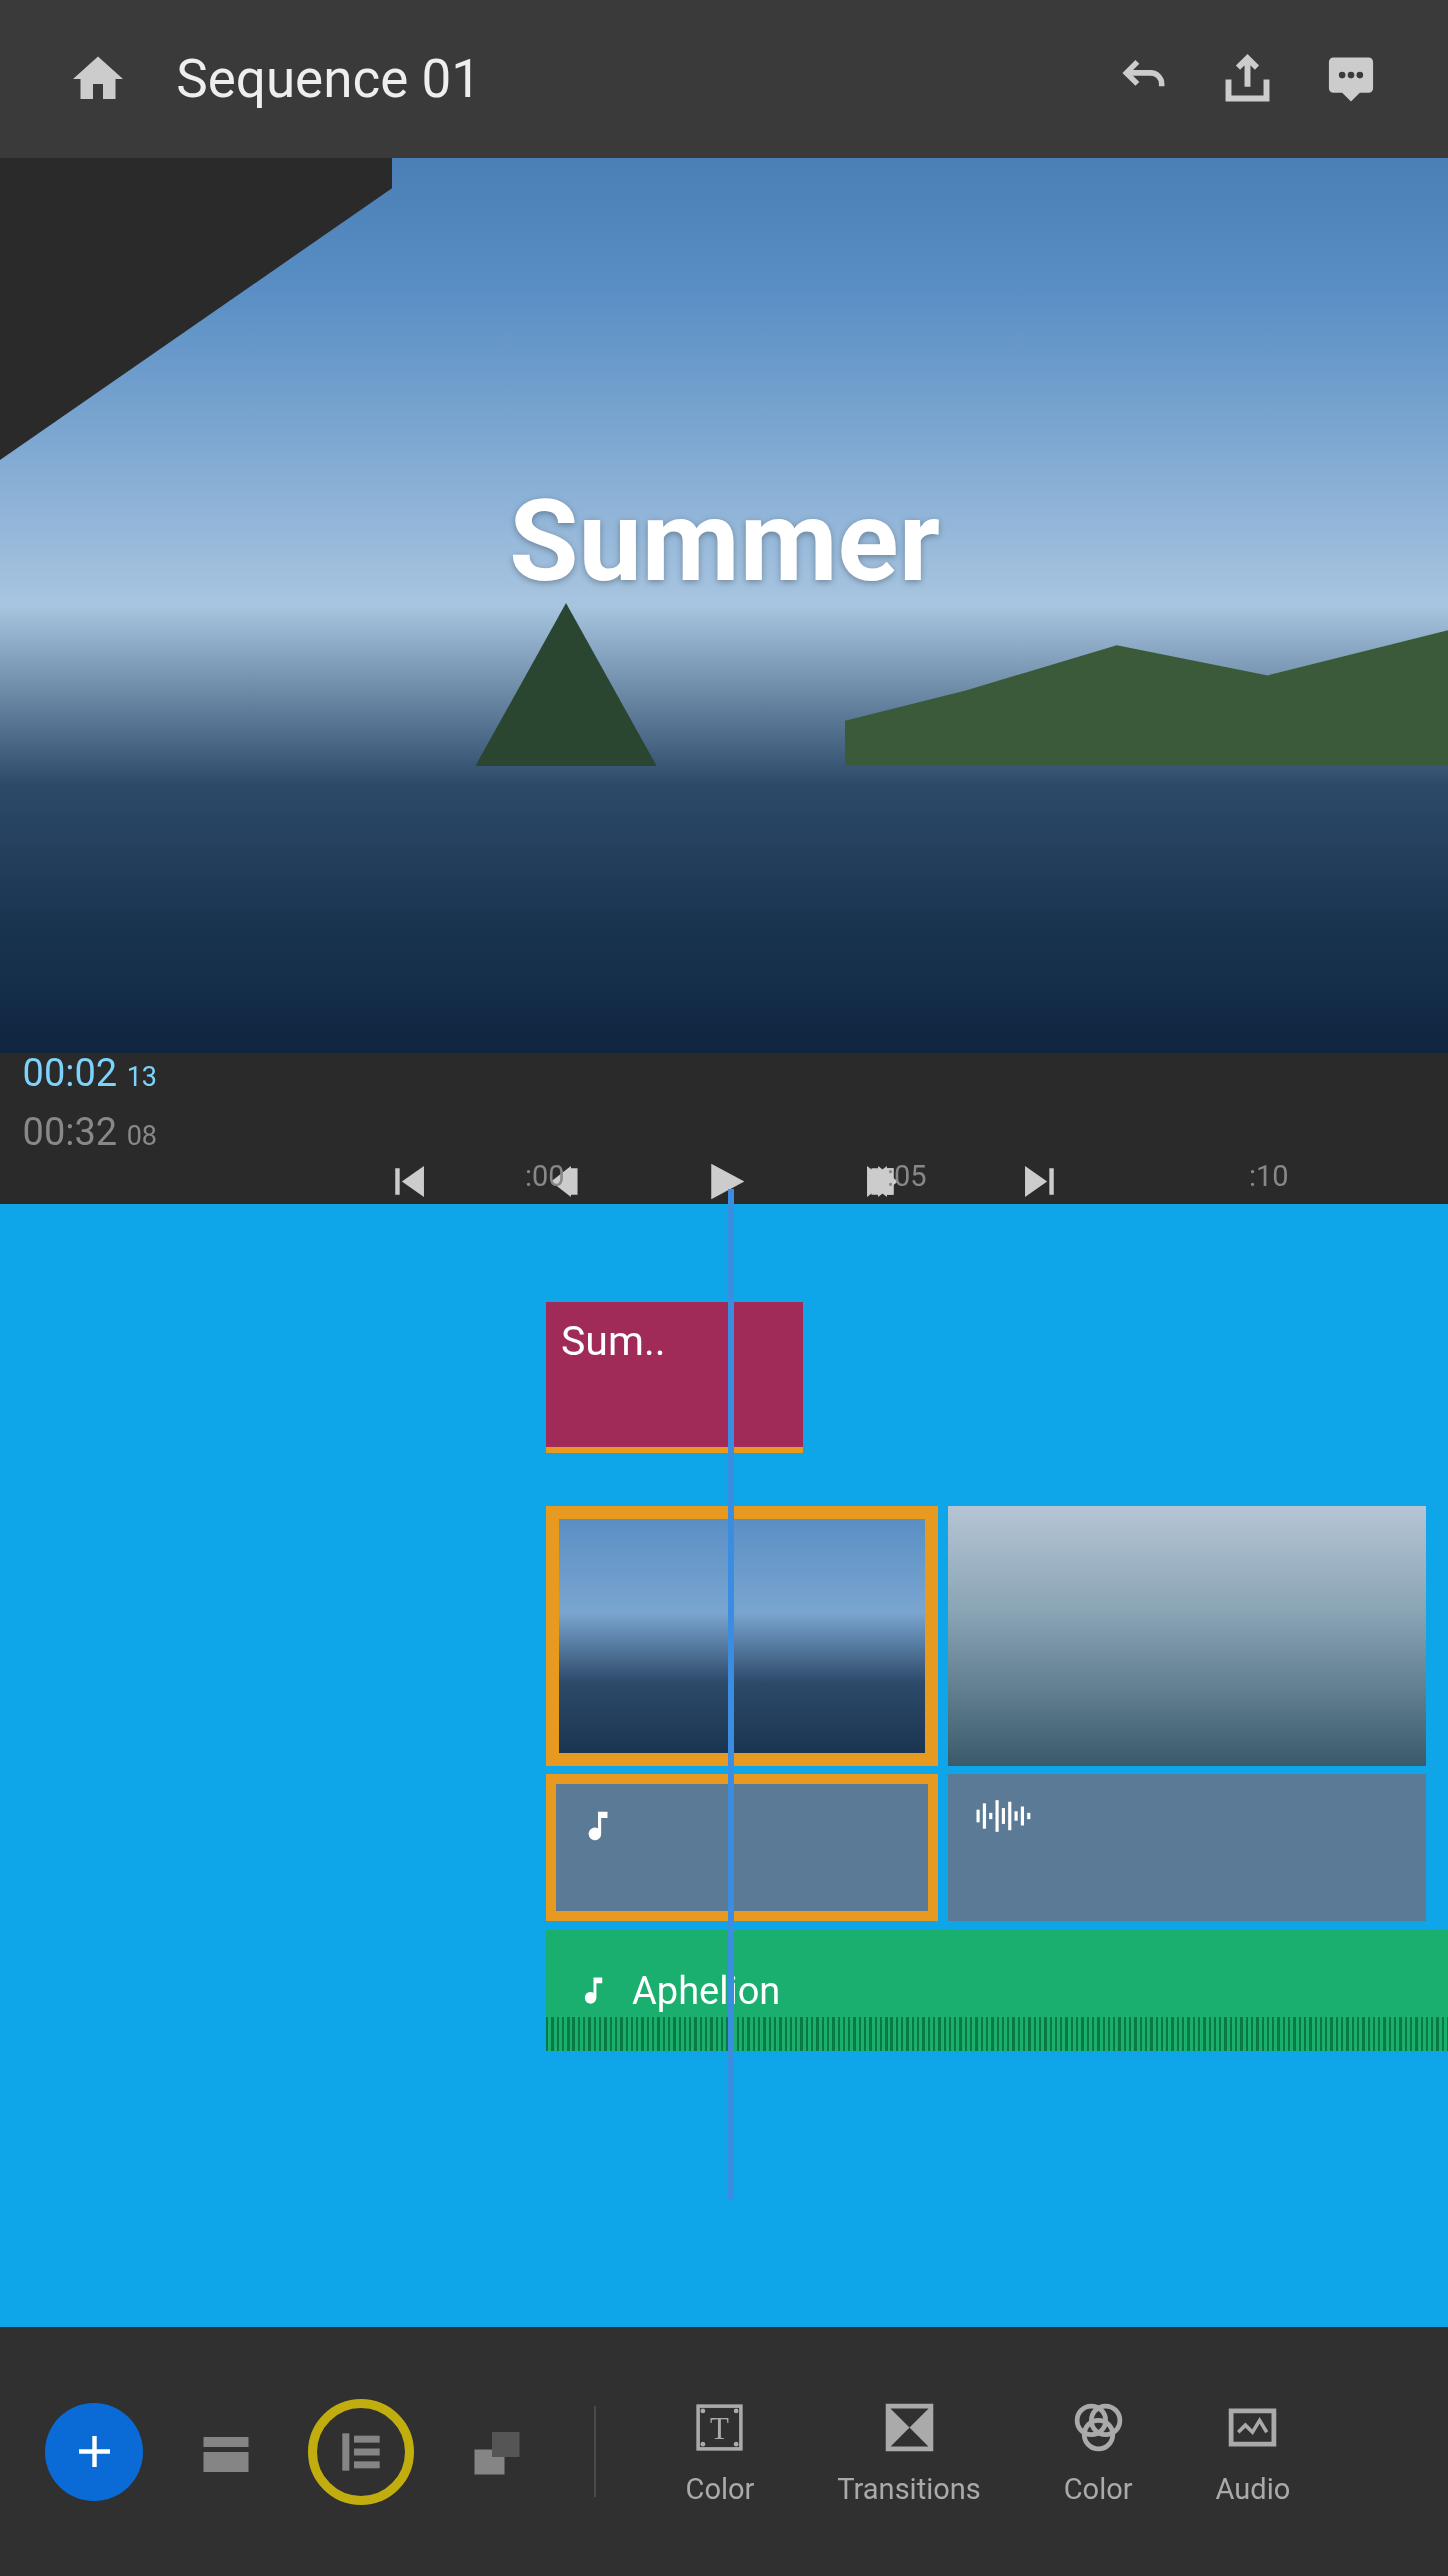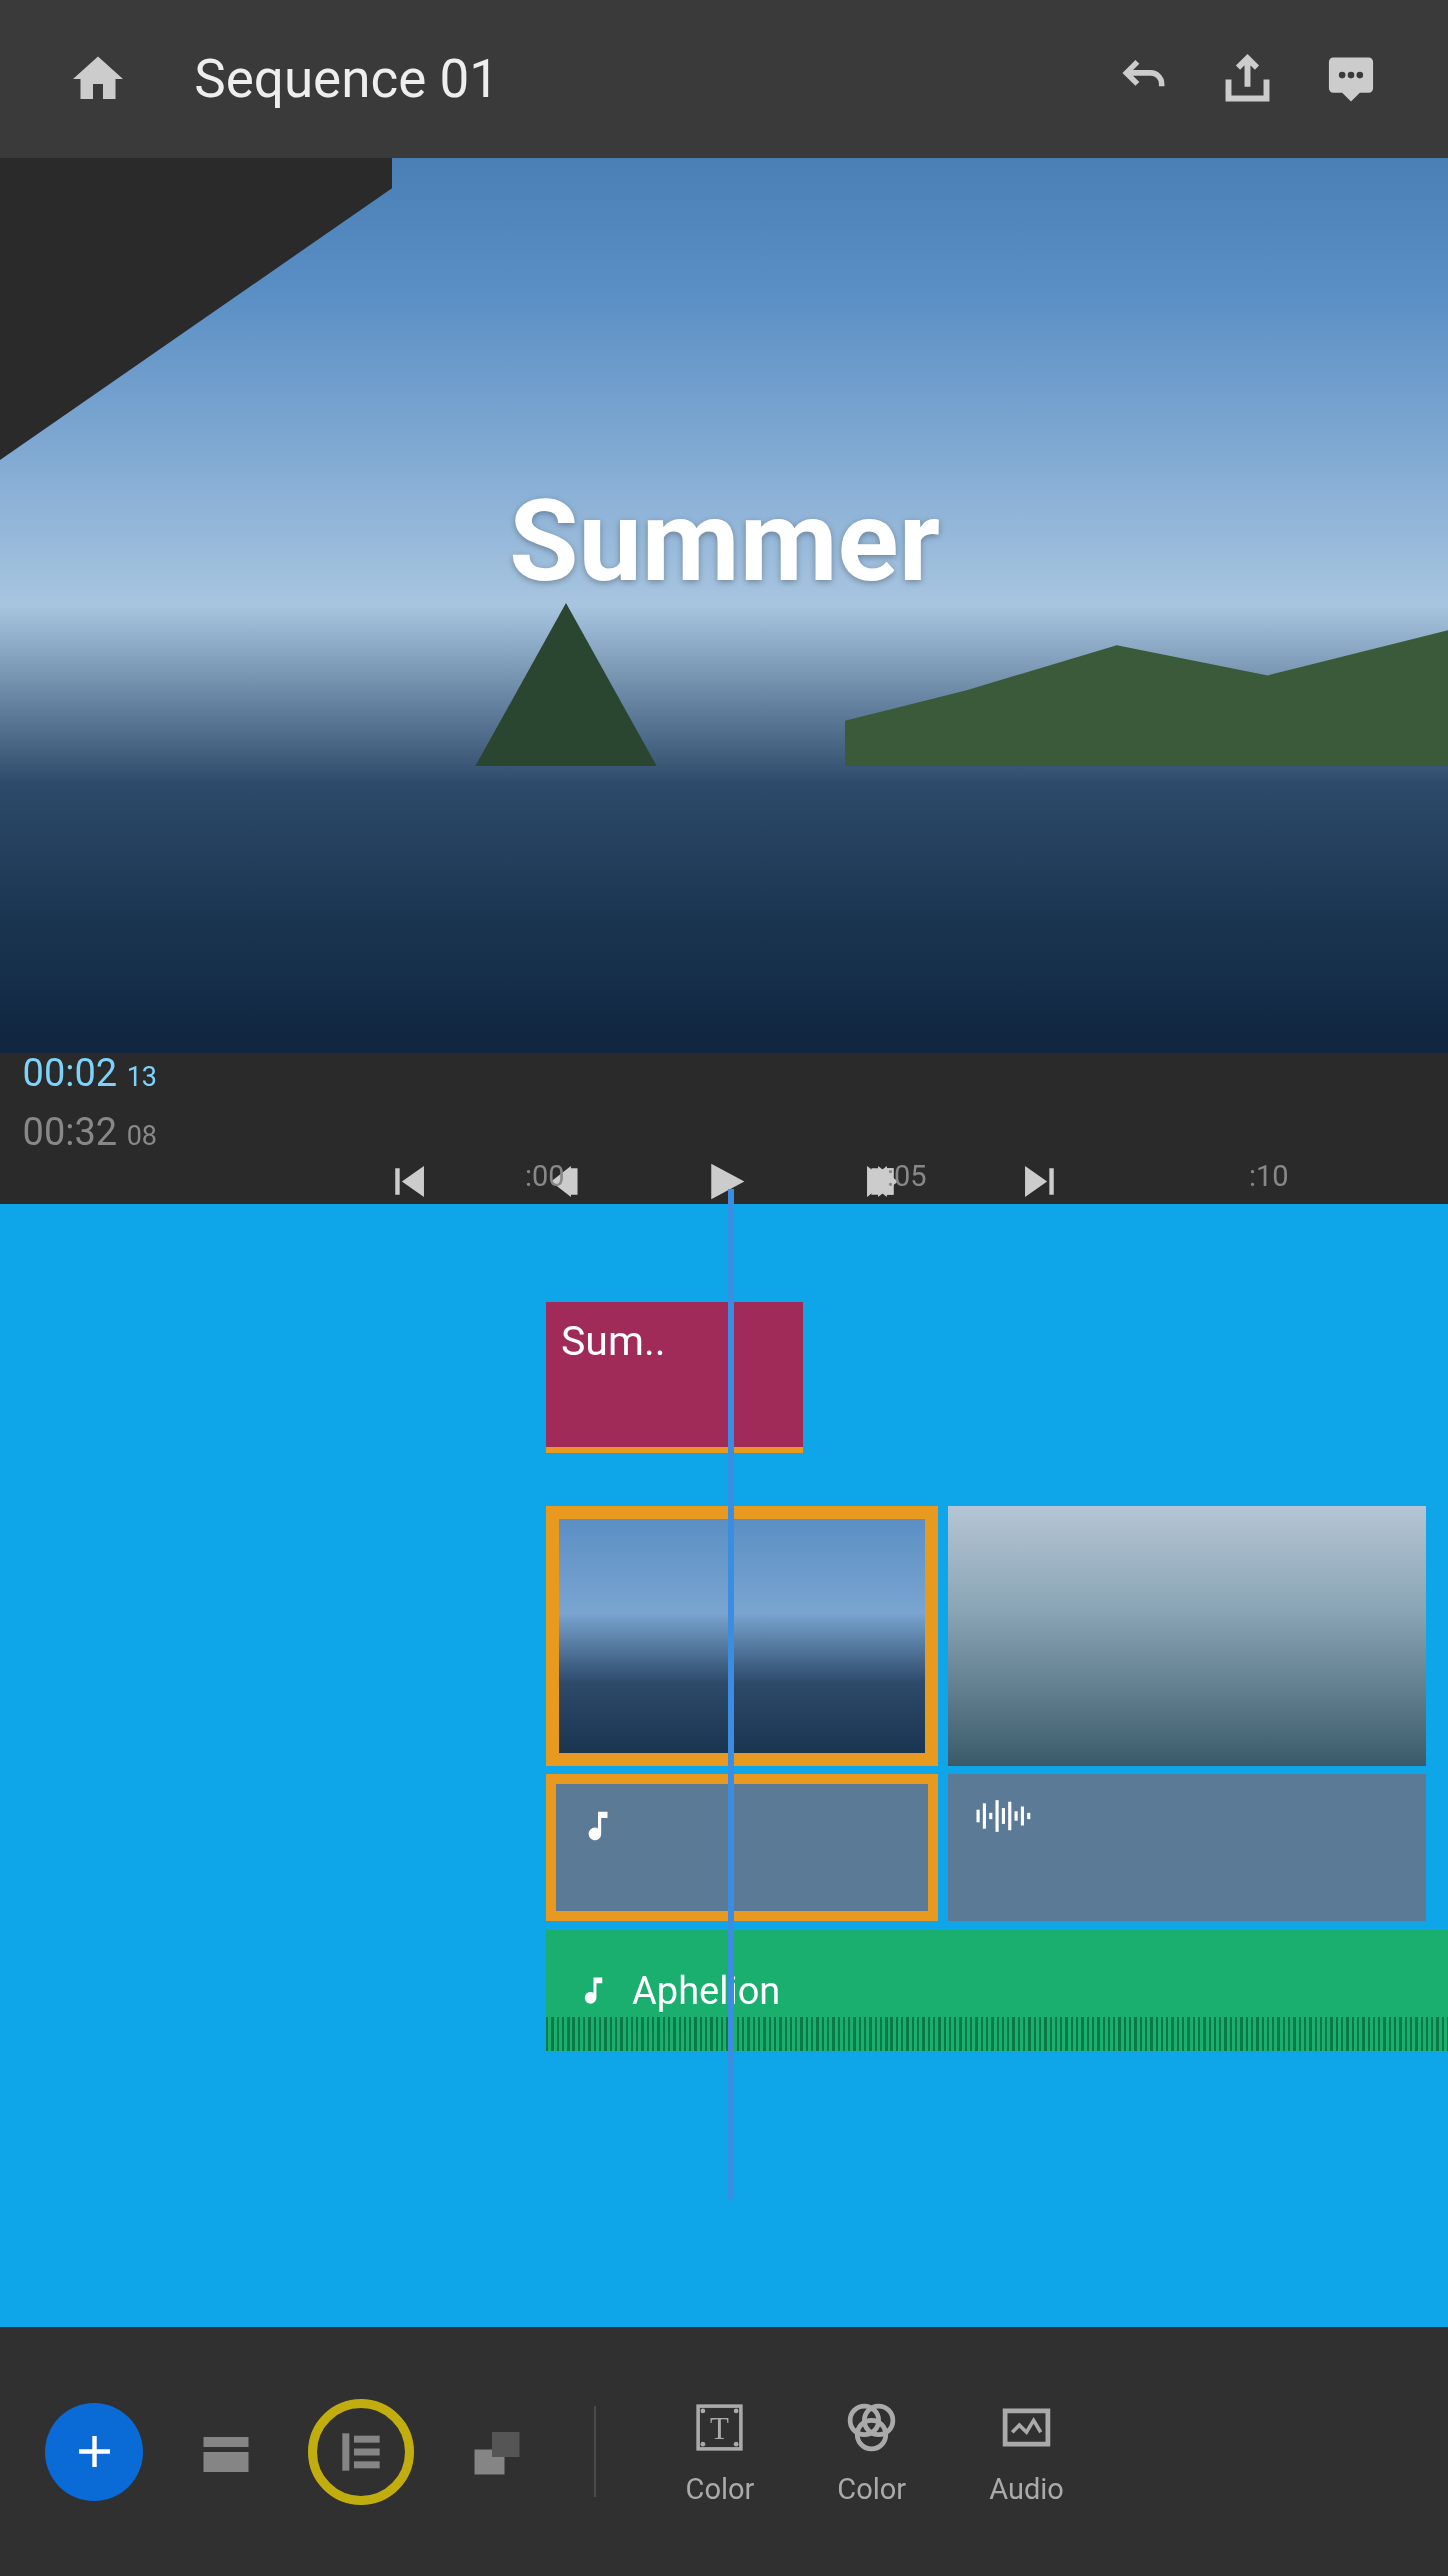--- a/index.html
+++ b/index.html
@@ -1,20 +1,20 @@
 <!DOCTYPE html>
 <html style="font-size:12px"><head>
 <meta charset="utf-8">
 <style>
 html,body{margin:0;padding:0;background:#2a2a2a;font-family:-apple-system,BlinkMacSystemFont,"Segoe UI",Roboto,sans-serif;color:#ddd;width:1449px;height:2576px;overflow:hidden}
 *{box-sizing:border-box}
 .topbar{height:158px;display:flex;align-items:center;padding:0 45px;background:#3a3a3a}
 .topbar .spacer{flex:1}
 .topbar .icon{margin:0 22.6px;cursor:pointer}
-.title{font-size:53px;color:#eee;margin-left:44px}
+.title{font-size:53px;color:#eee;margin-left:26px}
 .preview{width:100%;height:895px;position:relative;display:flex;align-items:center;justify-content:center;background:linear-gradient(to bottom,#4a7fb5 0%,#5a8fc5 15%,#7aa5d0 30%,#a8c5e0 50%,#2d4a6a 70%,#1a3550 85%,#0f2540 100%)}
 .preview .overlay-title{position:absolute;top:317px;left:50%;transform:translateX(-50%);font-size:113px;font-weight:700;color:#fff;text-shadow:0 1.5px 6px rgba(0,0,0,.3)}
 .preview .sail{position:absolute;top:0;left:0;width:392px;height:302px;background:#2a2a2a;clip-path:polygon(0 0,100% 0,100% 10%,0 100%)}
 .time-row{height:98px;display:flex;align-items:center;padding-left:22.6px}
 .timecodes{display:flex;flex-direction:column;font-size:38px}
 .tc-cur{color:#7dd3fc;margin-bottom:15px}
 .tc-cur .frames{font-size:27px}
 .tc-dur{color:#888}
 .tc-dur .frames{font-size:27px}
 .transport{position:absolute;left:0;right:0;display:flex;justify-content:center;gap:98px;margin-top:0}
@@ -217,20 +217,29 @@
             <circle cx="19" cy="5" r="1" fill="#aaa" stroke="none"></circle>
             <circle cx="5" cy="19" r="1" fill="#aaa" stroke="none"></circle>
             <circle cx="19" cy="19" r="1" fill="#aaa" stroke="none"></circle>
           </svg>
       </div>
       <span>Color</span>
     </div>
     <div class="tab">
       <div class="tab-ico">
         <svg width="57" height="57" viewBox="0 0 24 24" fill="none" stroke="#aaa" stroke-width="2">
+            <rect x="3" y="3" width="18" height="18"></rect>
+            <path d="M3 3l9 9-9 9M21 3l-9 9 9 9" fill="#aaa" stroke="none"></path>
+          </svg>
+      </div>
+      <span>Transitions</span>
+    </div>
+    <div class="tab">
+      <div class="tab-ico">
+        <svg width="57" height="57" viewBox="0 0 24 24" fill="none" stroke="#aaa" stroke-width="2">
             <circle cx="9" cy="9" r="6"></circle>
             <circle cx="15" cy="9" r="6"></circle>
             <circle cx="12" cy="15" r="6"></circle>
           </svg>
       </div>
       <span>Color</span>
     </div>
     <div class="tab">
       <div class="tab-ico">
         <svg width="57" height="57" viewBox="0 0 24 24" fill="none" stroke="#aaa" stroke-width="2">

